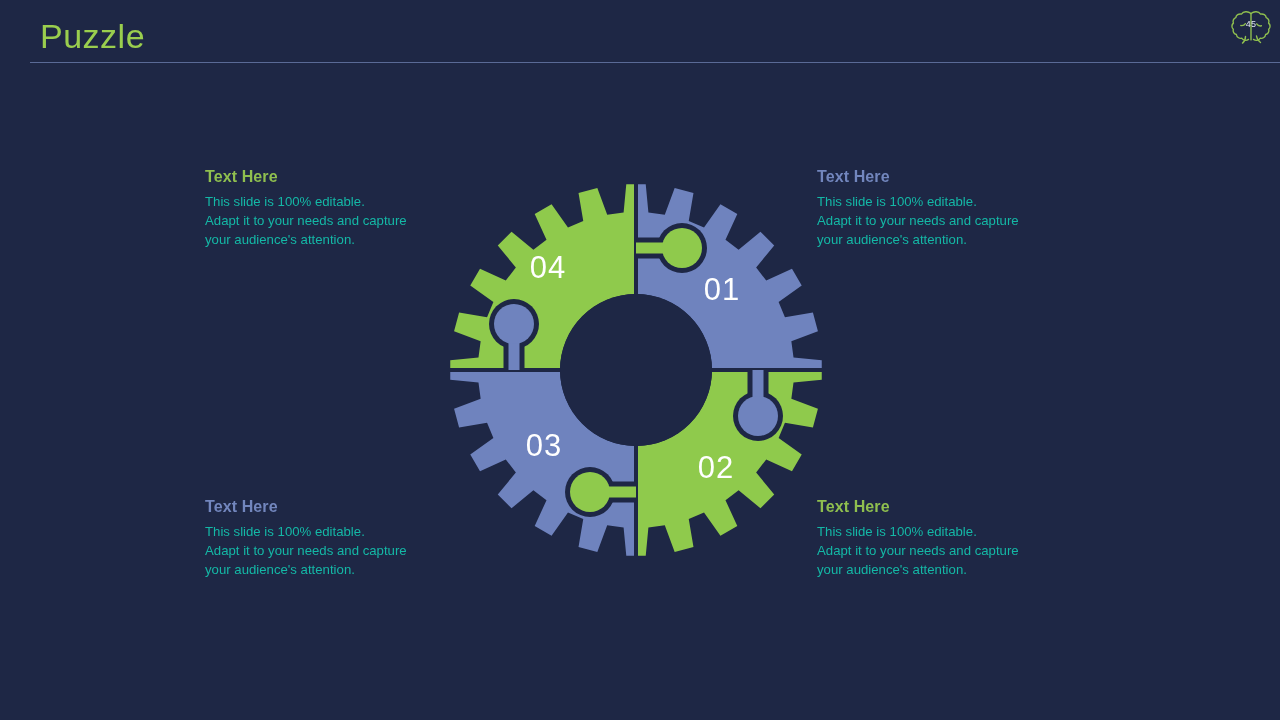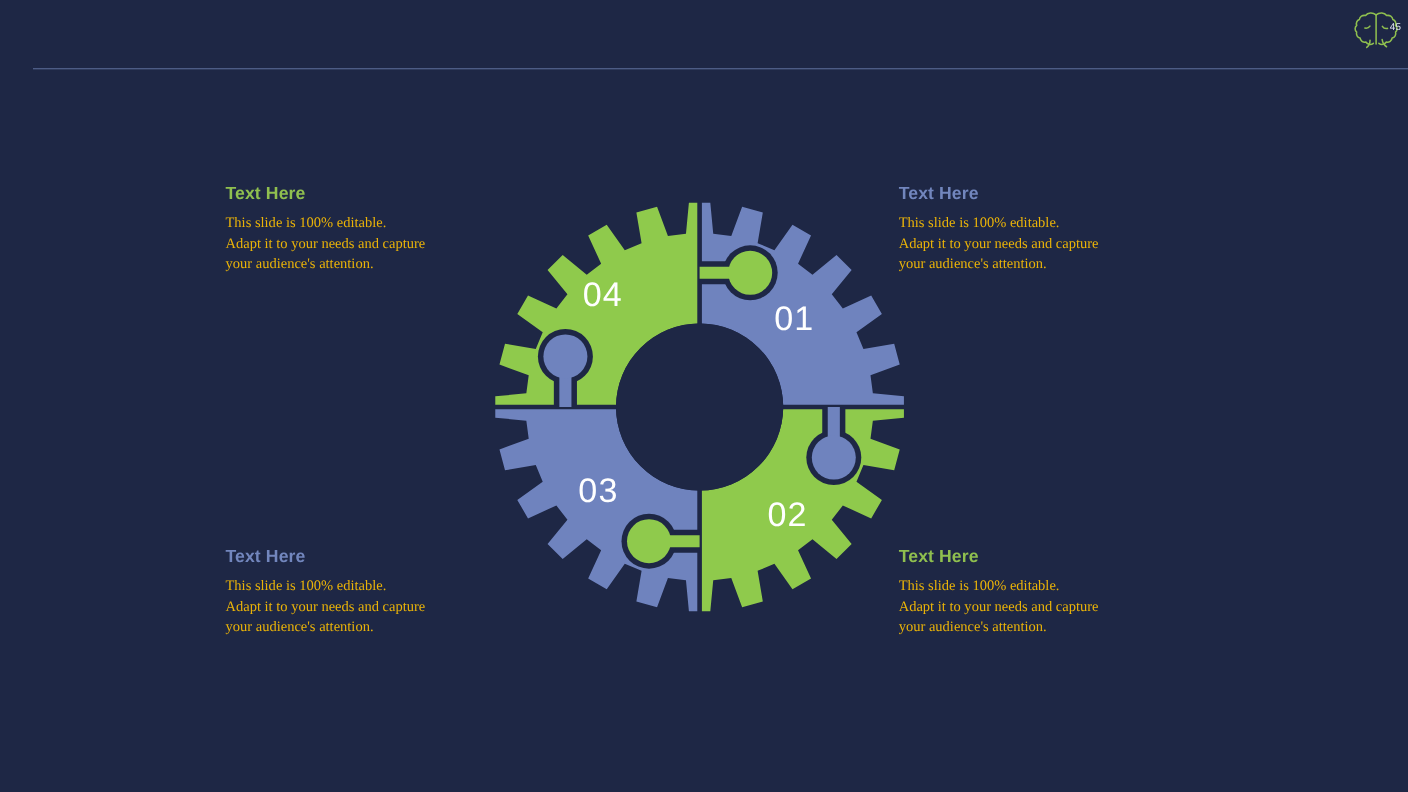--- a/index.html
+++ b/index.html
@@ -50,46 +50,45 @@
     top: 6px;
     width: 46px;
     height: 44px;
   }
   .brain-badge svg { display: block; }
   .brain-number {
     position: absolute;
     left: 0;
     top: 13px;
     width: 46px;
-    text-align: right;
+    text-align: center;
     font-size: 9px;
     color: #dfe4f0;
     letter-spacing: 0.3px;
   }
 
   
   .text-block {
     position: absolute;
     width: 250px;
   }
   .text-block .tb-title {
     font-size: 16px;
     font-weight: 700;
     margin: 0 0 6px 0;
     letter-spacing: 0.1px;
   }
   .text-block .tb-title.green { color: #8fbf4f; }
   .text-block .tb-title.blue  { color: #7286bd; }
   .text-block .tb-body {
     font-size: 13.2px;
-    color: #eab308;
+    color: #14b8a6;
     line-height: 1.45;
     margin: 0;
     white-space: pre-line;
-    font-family: Liberation Serif, serif;
   }
 
   #block-tl { left: 205px; top: 168px; }
   #block-tr { left: 817px; top: 168px; }
   #block-bl { left: 205px; top: 498px; }
   #block-br { left: 817px; top: 498px; }
 
   
   .gear-wrap {
     position: absolute;
@@ -107,20 +106,21 @@
     text-anchor: middle;
     dominant-baseline: middle;
     letter-spacing: 1px;
   }
 </style>
 </head>
 <body>
 
 <div class="slide">
 
+  <div class="slide-title">Puzzle</div>
   <div class="title-rule"></div>
 
   <div class="brain-badge">
     <svg width="46" height="44" viewBox="0 0 46 44">
       <g fill="none" stroke="#8fbf4f" stroke-width="1.4" stroke-linecap="round" stroke-linejoin="round">
         <path d="M23 7.5c-3.2-2.6-7.6-2.2-9.6.6-2.8-.6-5.3 1-5.6 3.6-2.3.8-3.3 3.2-2.4 5.4-1.9 1.6-2 4.4-.1 6.1-.7 2.4.7 4.8 3.1 5.3.3 2.6 2.7 4.3 5.3 3.7 1.4 2.3 4.6 2.9 6.8 1.2"></path>
         <path d="M23 7.5c3.2-2.6 7.6-2.2 9.6.6 2.8-.6 5.3 1 5.6 3.6 2.3.8 3.3 3.2 2.4 5.4 1.9 1.6 2 4.4.1 6.1.7 2.4-.7 4.8-3.1 5.3-.3 2.6-2.7 4.3-5.3 3.7-1.4 2.3-4.6 2.9-6.8 1.2"></path>
         <path d="M23 7.5v26.4"></path>
         <path d="M17.5 30.5c0 2.6-1.1 5-3 6.6"></path>
         <path d="M28.5 30c.4 2.7 1.8 5 4 6.5"></path>

